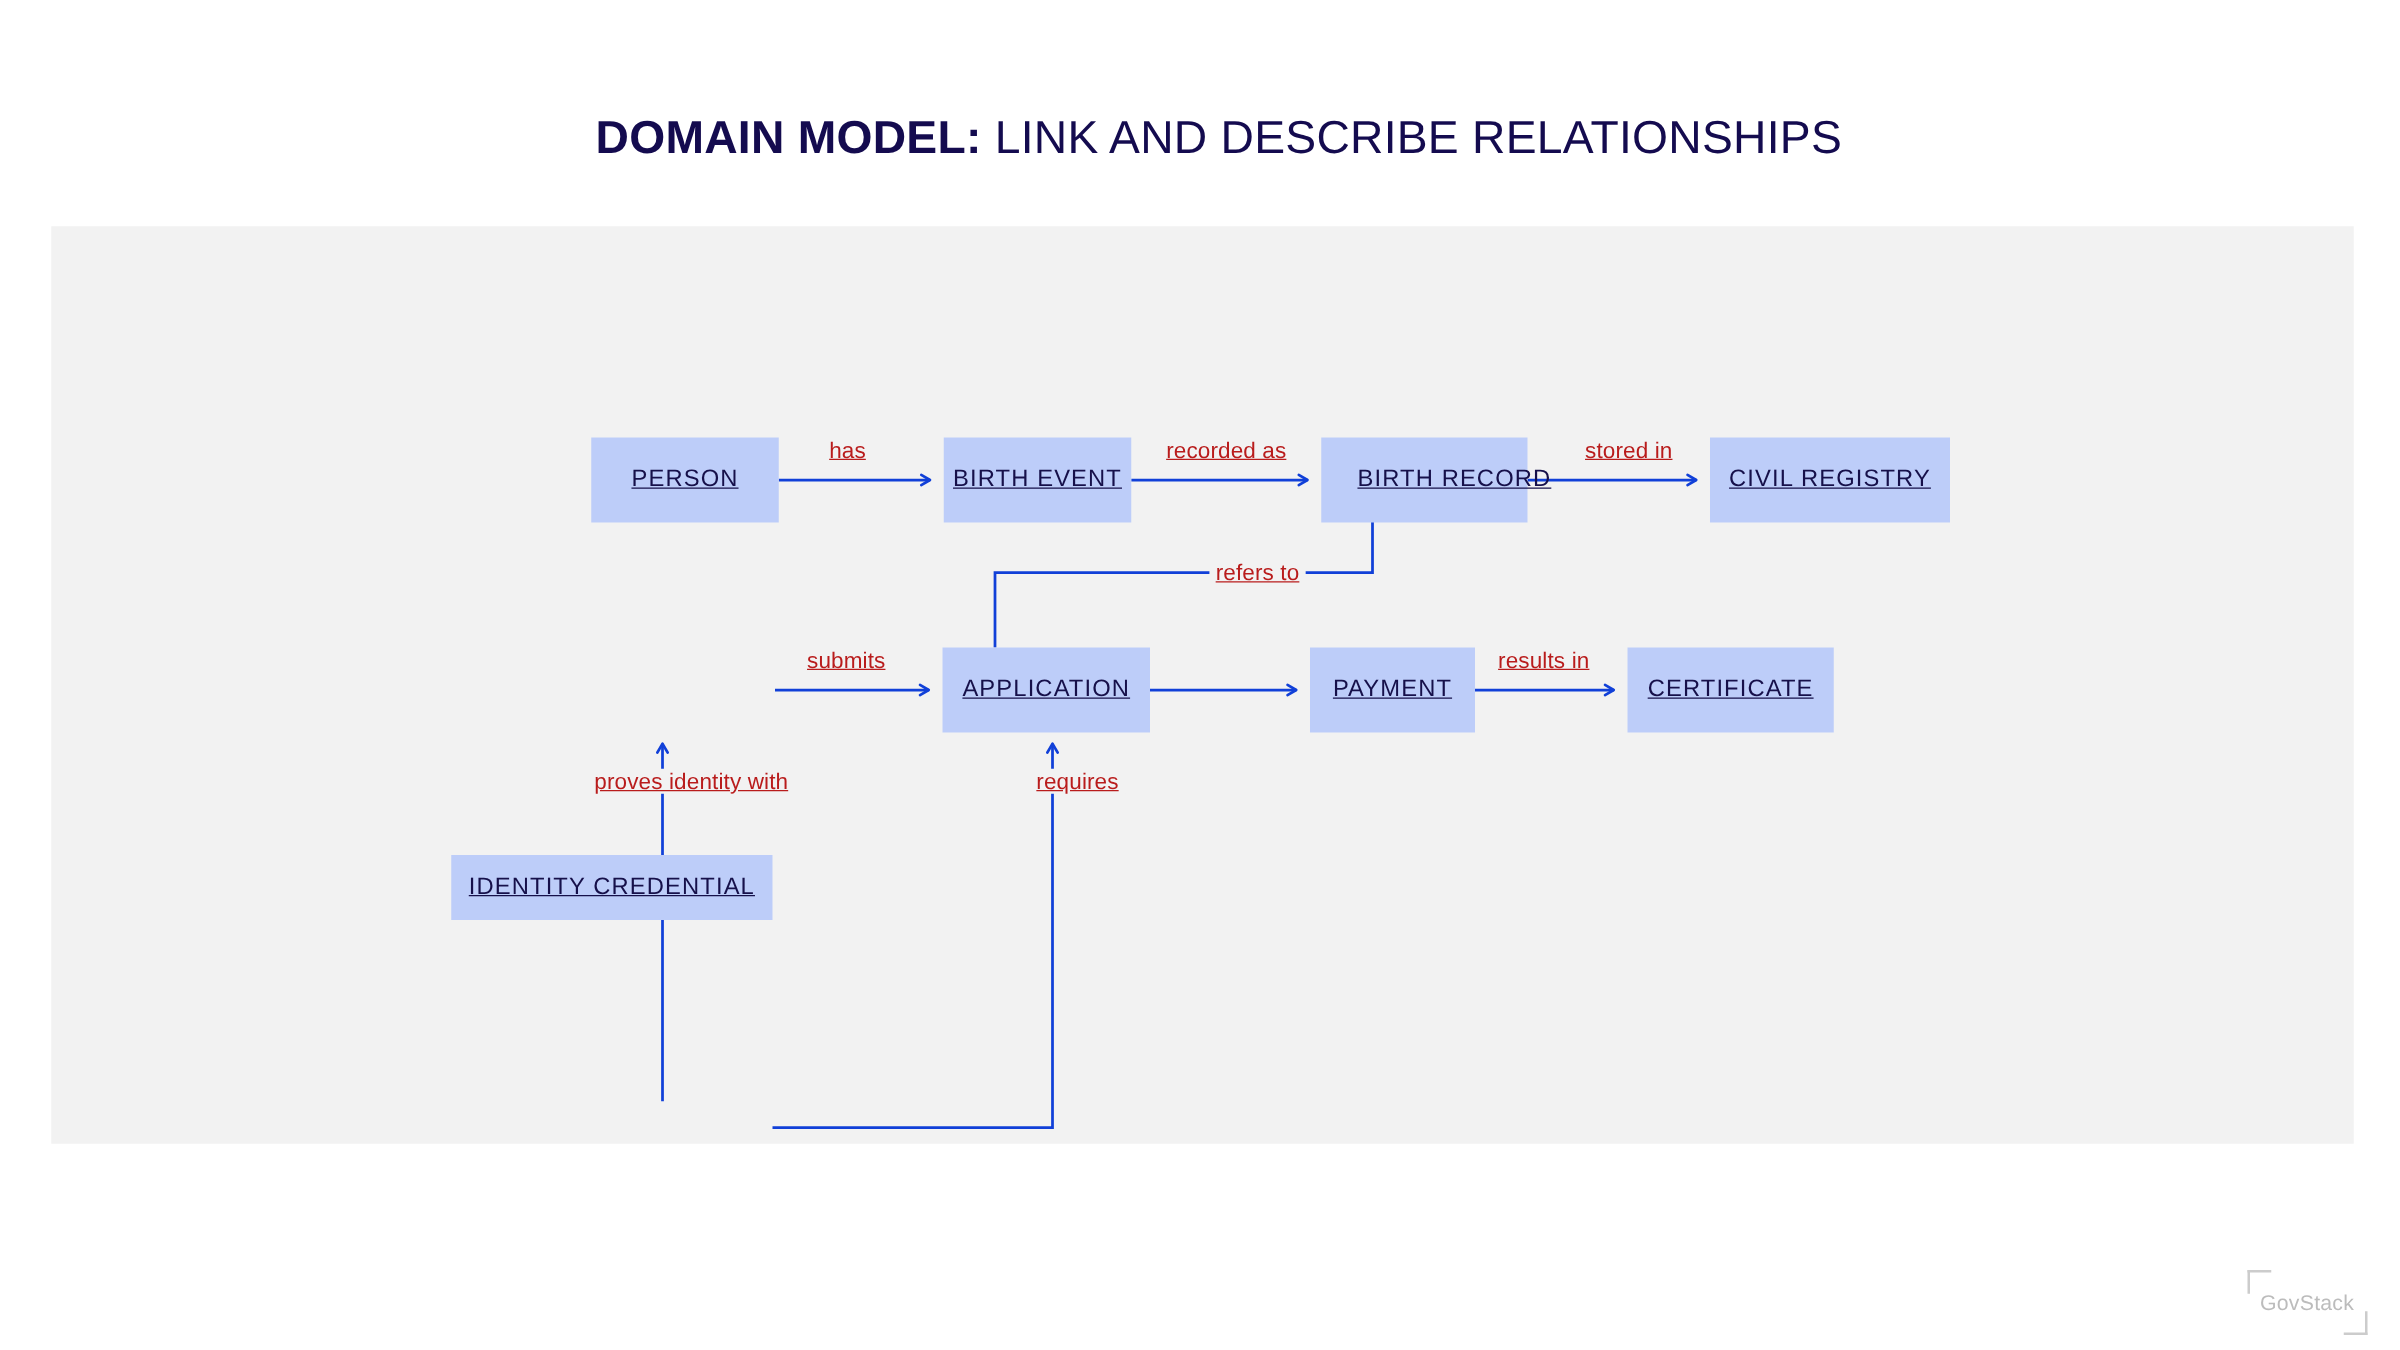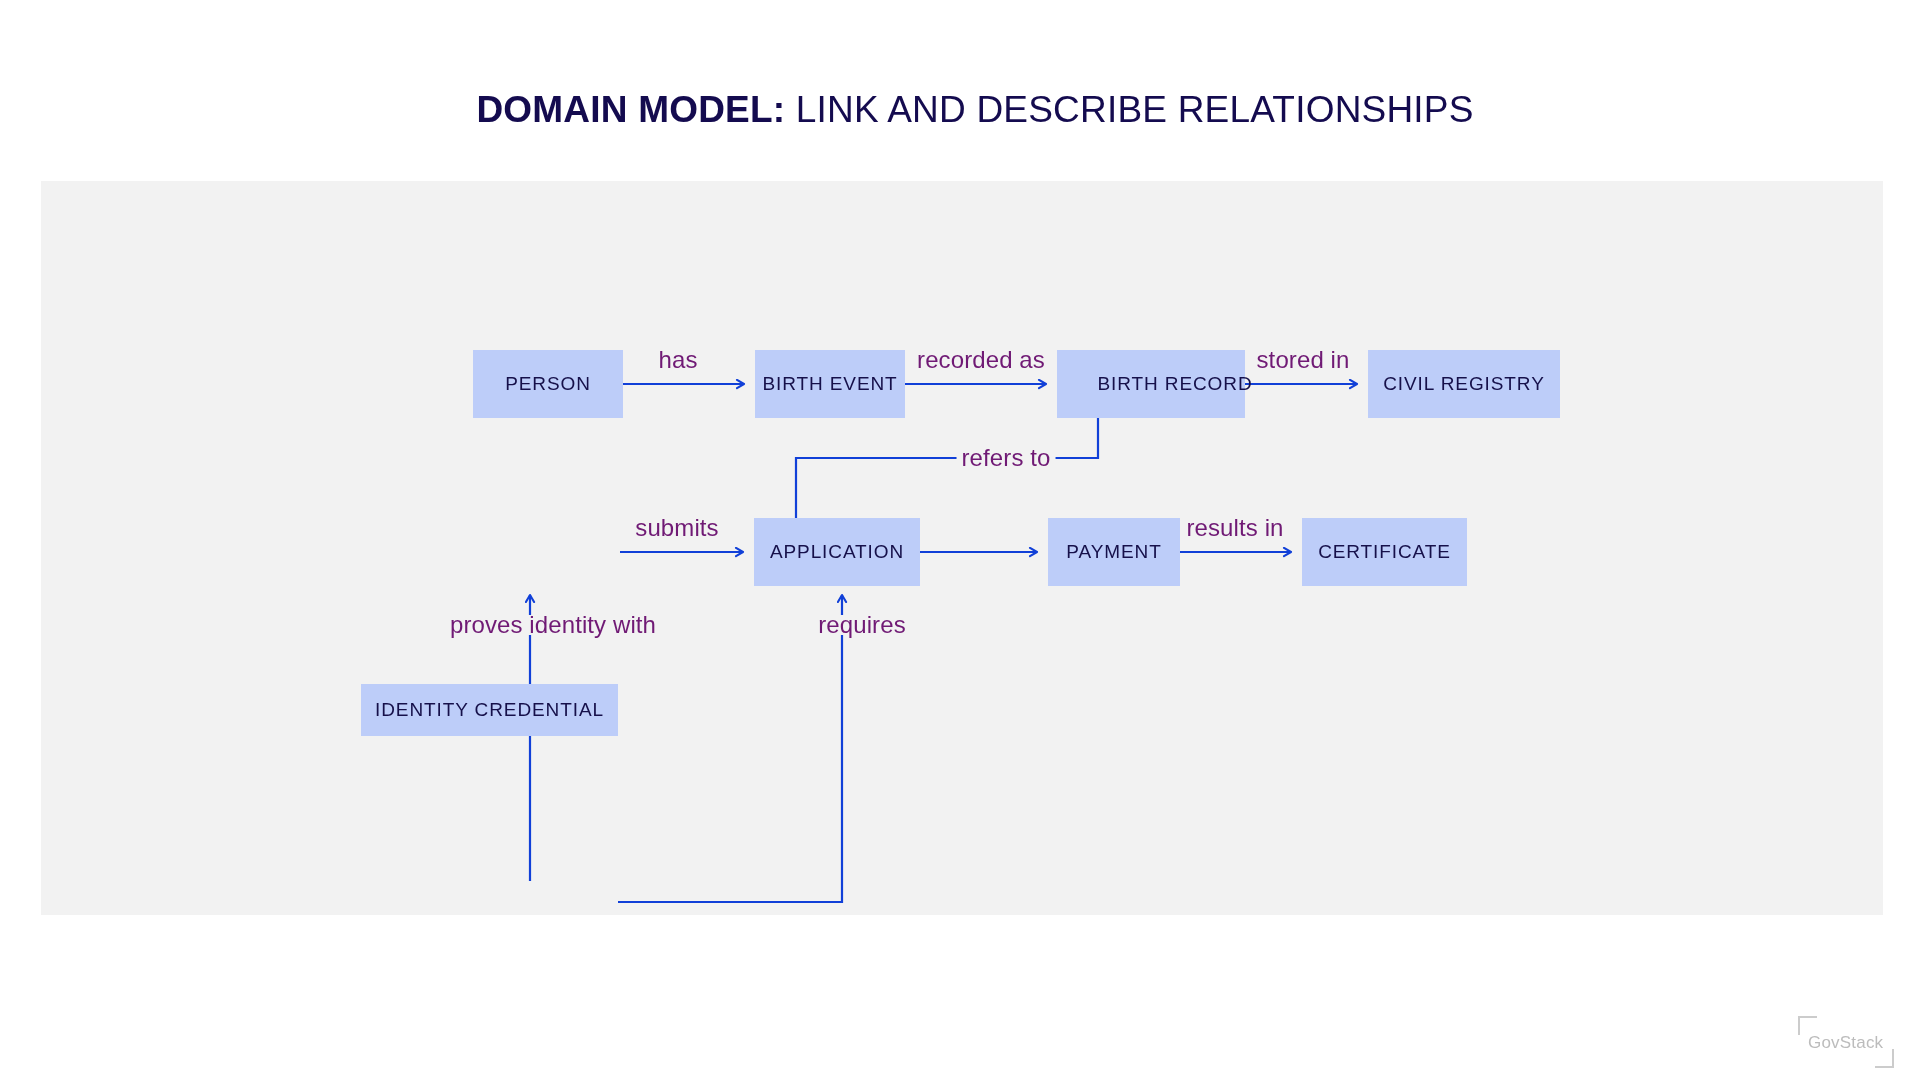--- a/index.html
+++ b/index.html
@@ -59,30 +59,32 @@
     background: #bdcdf9;
     display: flex;
     align-items: center;
     justify-content: center;
     box-sizing: border-box;
     color: #16104a;
     font-size: 19px;
     letter-spacing: 0.9px;
     white-space: nowrap;
     font-weight: 400;
+    text-decoration: underline;
   }
 
   
   .edge-label {
     position: absolute;
-    color: #701a75;
-    font-size: 24px;
+    color: #b91c1c;
+    font-size: 18px;
     white-space: nowrap;
     line-height: 20px;
     letter-spacing: 0.1px;
+    text-decoration: underline;
   }
   .edge-label.centered {
     transform: translateX(-50%);
   }
 
   
   #govstack-logo {
     position: absolute;
     left: 1798px;
     top: 1016px;
@@ -153,21 +155,21 @@
   </svg>
 
   <div class="node" style="left:432px; top:169px; width:150px; height:68px;">
     <span>PERSON</span>
   </div>
 
   <div class="node" style="left:714px; top:169px; width:150px; height:68px;">
     <span>BIRTH EVENT</span>
   </div>
 
-  <div class="node" style="left:1016px; top:169px; width:188px; height:68px;padding-left:48px;">
+  <div class="node" style="left:1016px; top:169px; width:165px; height:68px;padding-left:48px;">
     <span>BIRTH RECORD</span>
   </div>
 
   <div class="node" style="left:1327px; top:169px; width:192px; height:68px;">
     <span>CIVIL REGISTRY</span>
   </div>
 
 
   <div class="node" style="left:713px; top:337px; width:166px; height:68px;">
     <span>APPLICATION</span>

